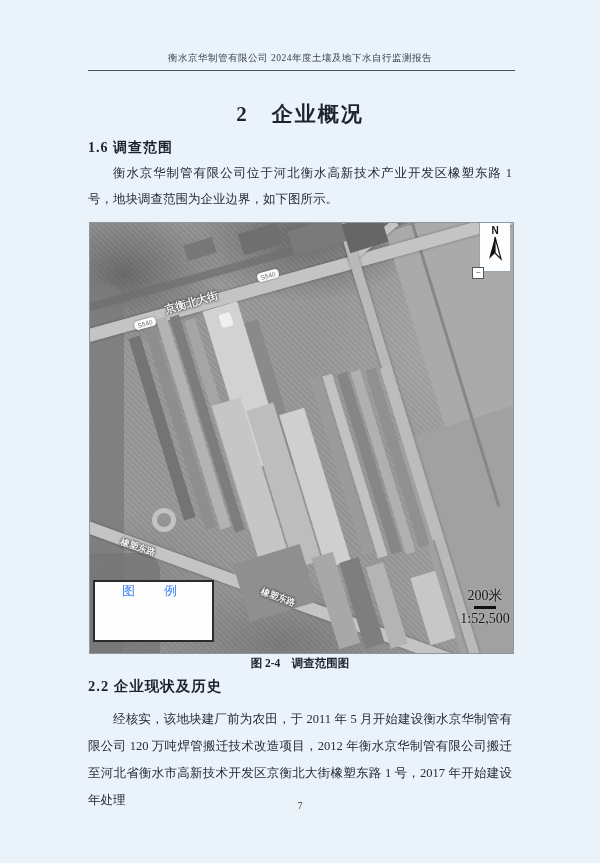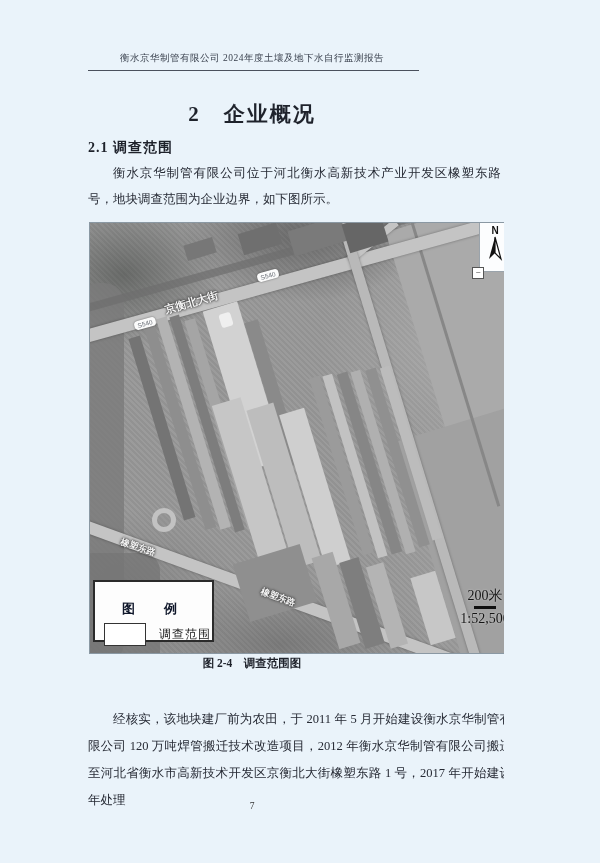--- a/index.html
+++ b/index.html
@@ -3,21 +3,21 @@
 <meta charset="utf-8">
 <style>
   html,body{margin:0;padding:0;}
   body{
     width:600px;height:863px;
     background:#eaf3fa;
     font-family:"Liberation Serif", serif;
     color:#23262e;
     overflow:hidden;
   }
-  .page{position:relative;width:504px;height:863px;background:#eaf3fa;overflow:hidden;}
+  .page{position:relative;width:600px;height:863px;background:#eaf3fa;overflow:hidden;}
 
   .header{position:absolute;top:52px;left:60px;right:60px;text-align:center;
     font-size:9.5px;color:#39404d;letter-spacing:.5px;}
   .header-rule{position:absolute;top:70px;left:88px;right:85px;border-top:1.3px solid #4a505c;}
 
   .chapter-title{position:absolute;top:100px;left:0;width:100%;margin:0;text-align:center;
     font-size:21px;font-weight:bold;letter-spacing:2px;color:#1e222b;}
 
   .h2{position:absolute;left:88px;margin:0;font-size:14px;font-weight:bold;color:#1e222b;letter-spacing:1px;}
   .h2-1{top:139px;}
@@ -57,22 +57,22 @@
   .north-box{left:389px;top:0;width:30px;height:48px;background:#fcfdfe;
     border-left:1px solid #9aa3ab;border-bottom:1px solid #9aa3ab;text-align:center;}
   .north-box .n{position:static;display:block;font-weight:bold;font-size:10px;margin-top:2px;color:#111;
     font-family:"Liberation Sans",sans-serif;}
   .north-box svg{position:static;display:block;margin:0 auto;}
   .minus-box{left:382px;top:44px;width:12px;height:12px;background:#fff;border:1px solid #555;
     box-sizing:border-box;font-size:9px;line-height:9px;text-align:center;color:#222;}
 
   .legend{left:3px;top:357px;width:121px;height:62px;background:#fdfdfd;border:2px solid #2b2b2b;
     box-sizing:border-box;}
-  .legend-title{position:static;display:block;text-align:center;font-weight:bold;font-size:13px;
-    letter-spacing:8px;margin-top:18px;color:#0f172a;}
+  .legend-title{position:static;display:block;text-align:center;font-weight:normal;font-size:13px;
+    letter-spacing:8px;margin-top:0;color:#3b82f6;}
   .legend-row{position:static;display:flex;align-items:center;margin:5px 0 0 9px;gap:13px;}
   .legend-swatch{position:static;width:42px;height:23px;background:#fff;border:1.6px solid #333;box-sizing:border-box;}
   .legend-item{position:static;font-size:12px;color:#222;letter-spacing:1px;}
 
   .scale{left:366px;top:364px;width:58px;text-align:center;color:#141414;
     font-size:14px;font-family:Liberation Serif, serif;text-shadow:0 0 2px rgba(230,230,230,.8);}
   .scale div{position:static;}
   .scale .bar{width:22px;height:3px;background:#101010;margin:1px auto 2px auto;}
 
   .caption{position:absolute;top:656px;left:0;width:100%;text-align:center;
@@ -85,21 +85,21 @@
 
 <div class="page">
 
   <div class="header">
     <span>衡水京华制管有限公司 2024年度土壤及地下水自行监测报告</span>
   </div>
   <div class="header-rule"></div>
 
   <h1 class="chapter-title">2　企业概况</h1>
 
-  <h2 class="h2 h2-1">2.1 调查范围</h2>
+  <h2 class="h2 h2-1">1.6 调查范围</h2>
   <p class="para para1">衡水京华制管有限公司位于河北衡水高新技术产业开发区橡塑东路 1 号，地块调查范围为企业边界，如下图所示。</p>
 
   <div class="map">
 
     <div class="terrain rotA" style="left:330px;top:-30px;width:230px;height:270px;background:#aaaaaa;"></div>
     <div class="terrain rotA" style="left:345px;top:180px;width:220px;height:300px;background:#a1a1a1;"></div>
     <div class="terrain rotA" style="left:362px;top:-20px;width:3px;height:310px;background:#878787;"></div>
 
     <div class="terrain" style="left:-12px;top:60px;width:46px;height:380px;background:#7a7a7a;border-radius:20px;opacity:.8;"></div>
     <div class="terrain" style="left:-15px;top:330px;width:85px;height:120px;background:#757575;border-radius:18px;opacity:.75;"></div>
@@ -154,31 +154,28 @@
       <span class="n">N</span>
       <svg width="18" height="26" viewBox="0 0 18 26">
         <polygon points="9,1 3,23 9,17" fill="#111"></polygon>
         <polygon points="9,1 15,23 9,17" fill="#fff" stroke="#111" stroke-width="1.2"></polygon>
       </svg>
     </div>
     <div class="minus-box">−</div>
 
     <div class="legend">
       <div class="legend-title">图　例</div>
-      <div class="legend-row">
-        <span class="legend-swatch"></span>
-        <span class="legend-item">调查范围</span>
-      </div>
     </div>
 
     <div class="scale">
       <div>200米</div>
       <div class="bar"></div>
       <div>1:52,500</div>
     </div>
   </div>
 
   <div class="caption">图 2-4　调查范围图</div>
 
+  <h2 class="h2 h2-2">2.2 企业现状及历史</h2>
   <p class="para para2">经核实，该地块建厂前为农田，于 2011 年 5 月开始建设衡水京华制管有限公司 120 万吨焊管搬迁技术改造项目，2012 年衡水京华制管有限公司搬迁至河北省衡水市高新技术开发区京衡北大街橡塑东路 1 号，2017 年开始建设年处理</p>
 
   <div class="footer">7</div>
 </div>
 
 </body></html>

